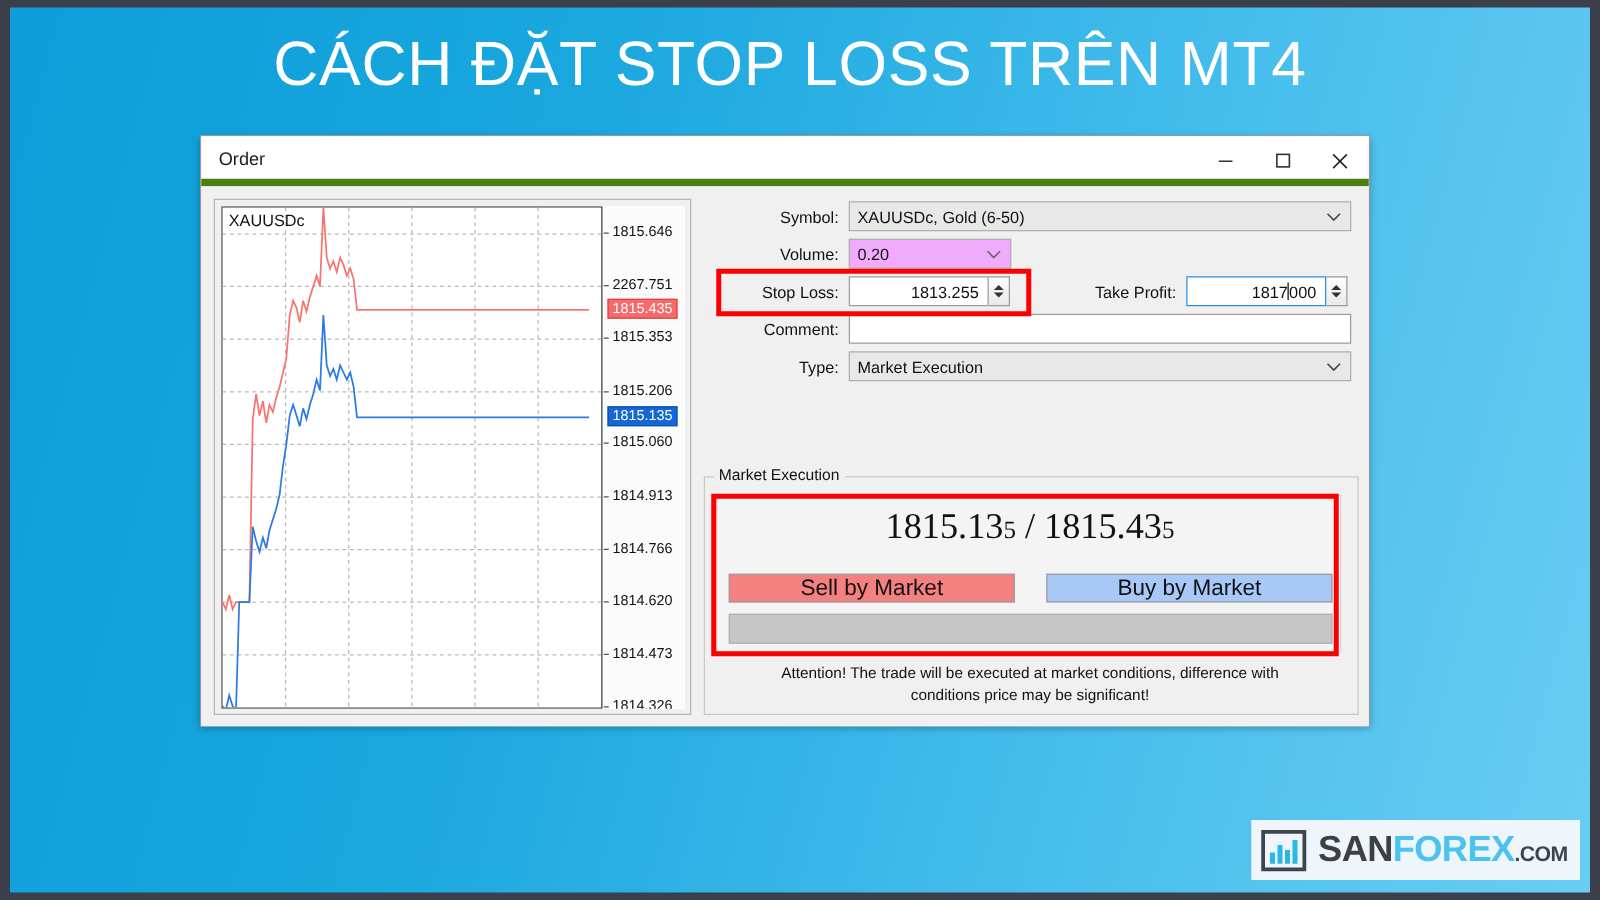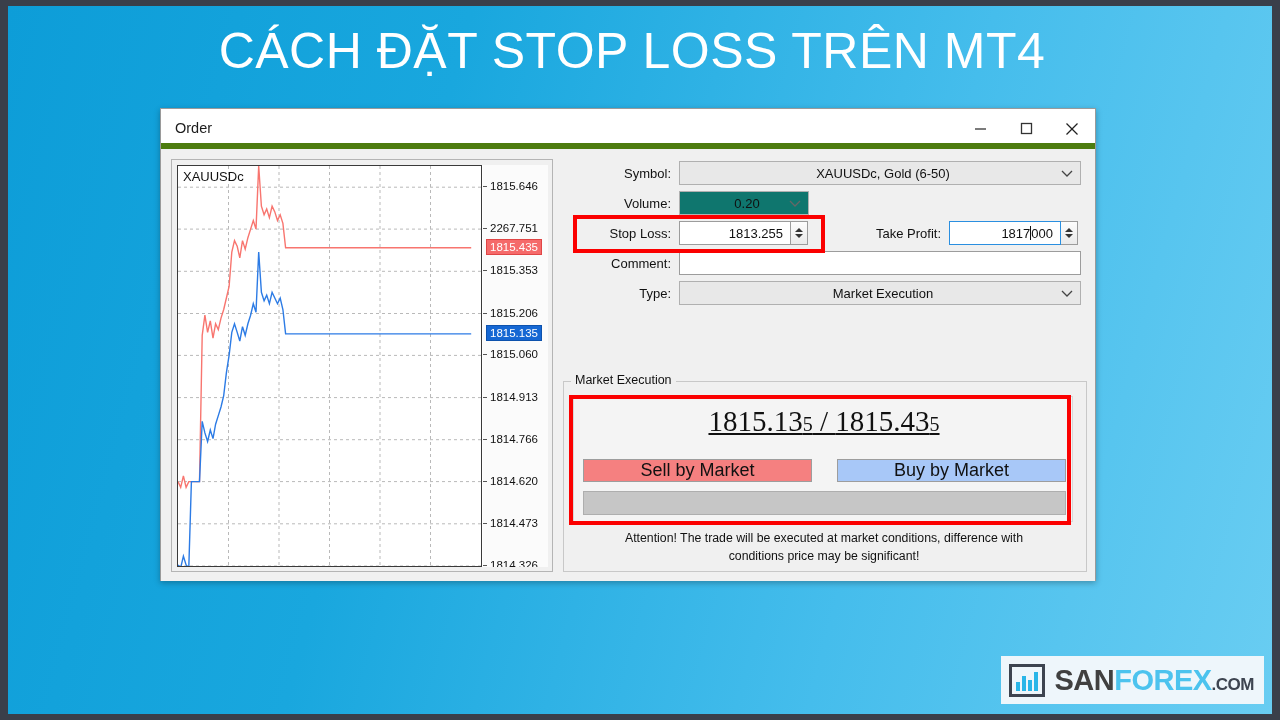--- a/index.html
+++ b/index.html
@@ -189,21 +189,20 @@
   .combo {
     height: 24px;
     background: #e8e8e8;
     border: 1px solid #b0b0b0;
     display: flex;
     align-items: center;
     position: relative;
     font-size: 13px;
     color: #111;
     padding-left: 6px;
-    justify-content: center;
   }
   .combo .chev {
     position: absolute;
     right: 7px;
     top: 50%;
     transform: translateY(-50%);
   }
   .txtbox {
     height: 24px;
     background: #ffffff;
@@ -278,21 +277,20 @@
   }
   #price-display {
     position: absolute;
     left: 0;
     top: 8px;
     width: 500px;
     text-align: center;
     font-size: 29px;
     color: #111;
     font-family: "Liberation Serif", serif;
-    text-decoration: underline;
   }
   #price-display .sub {
     font-size: 20px;
     vertical-align: baseline;
   }
   .mktbtn {
     position: absolute;
     top: 62px;
     height: 23px;
     border: 1px solid #9d9d9d;
@@ -450,21 +448,21 @@
             <span class="chev">
               <svg width="12" height="8" viewBox="0 0 12 8">
                   <polyline points="1,1.5 6,6.5 11,1.5" fill="none" stroke="#444" stroke-width="1.3"></polyline>
                 </svg>
             </span>
           </div>
         </div>
 
         <div class="frow" style="top:32px;">
           <div class="flabel">Volume:</div>
-          <div class="combo" style="width:130px;background:#0f766e;">
+          <div class="combo" style="width:130px;background:#f0abfc;">
             <span>0.20</span>
             <span class="chev">
               <svg width="12" height="8" viewBox="0 0 12 8">
                   <polyline points="1,1.5 6,6.5 11,1.5" fill="none" stroke="#666" stroke-width="1.3"></polyline>
                 </svg>
             </span>
           </div>
         </div>
 
         <div class="frow" style="top:62px;">

